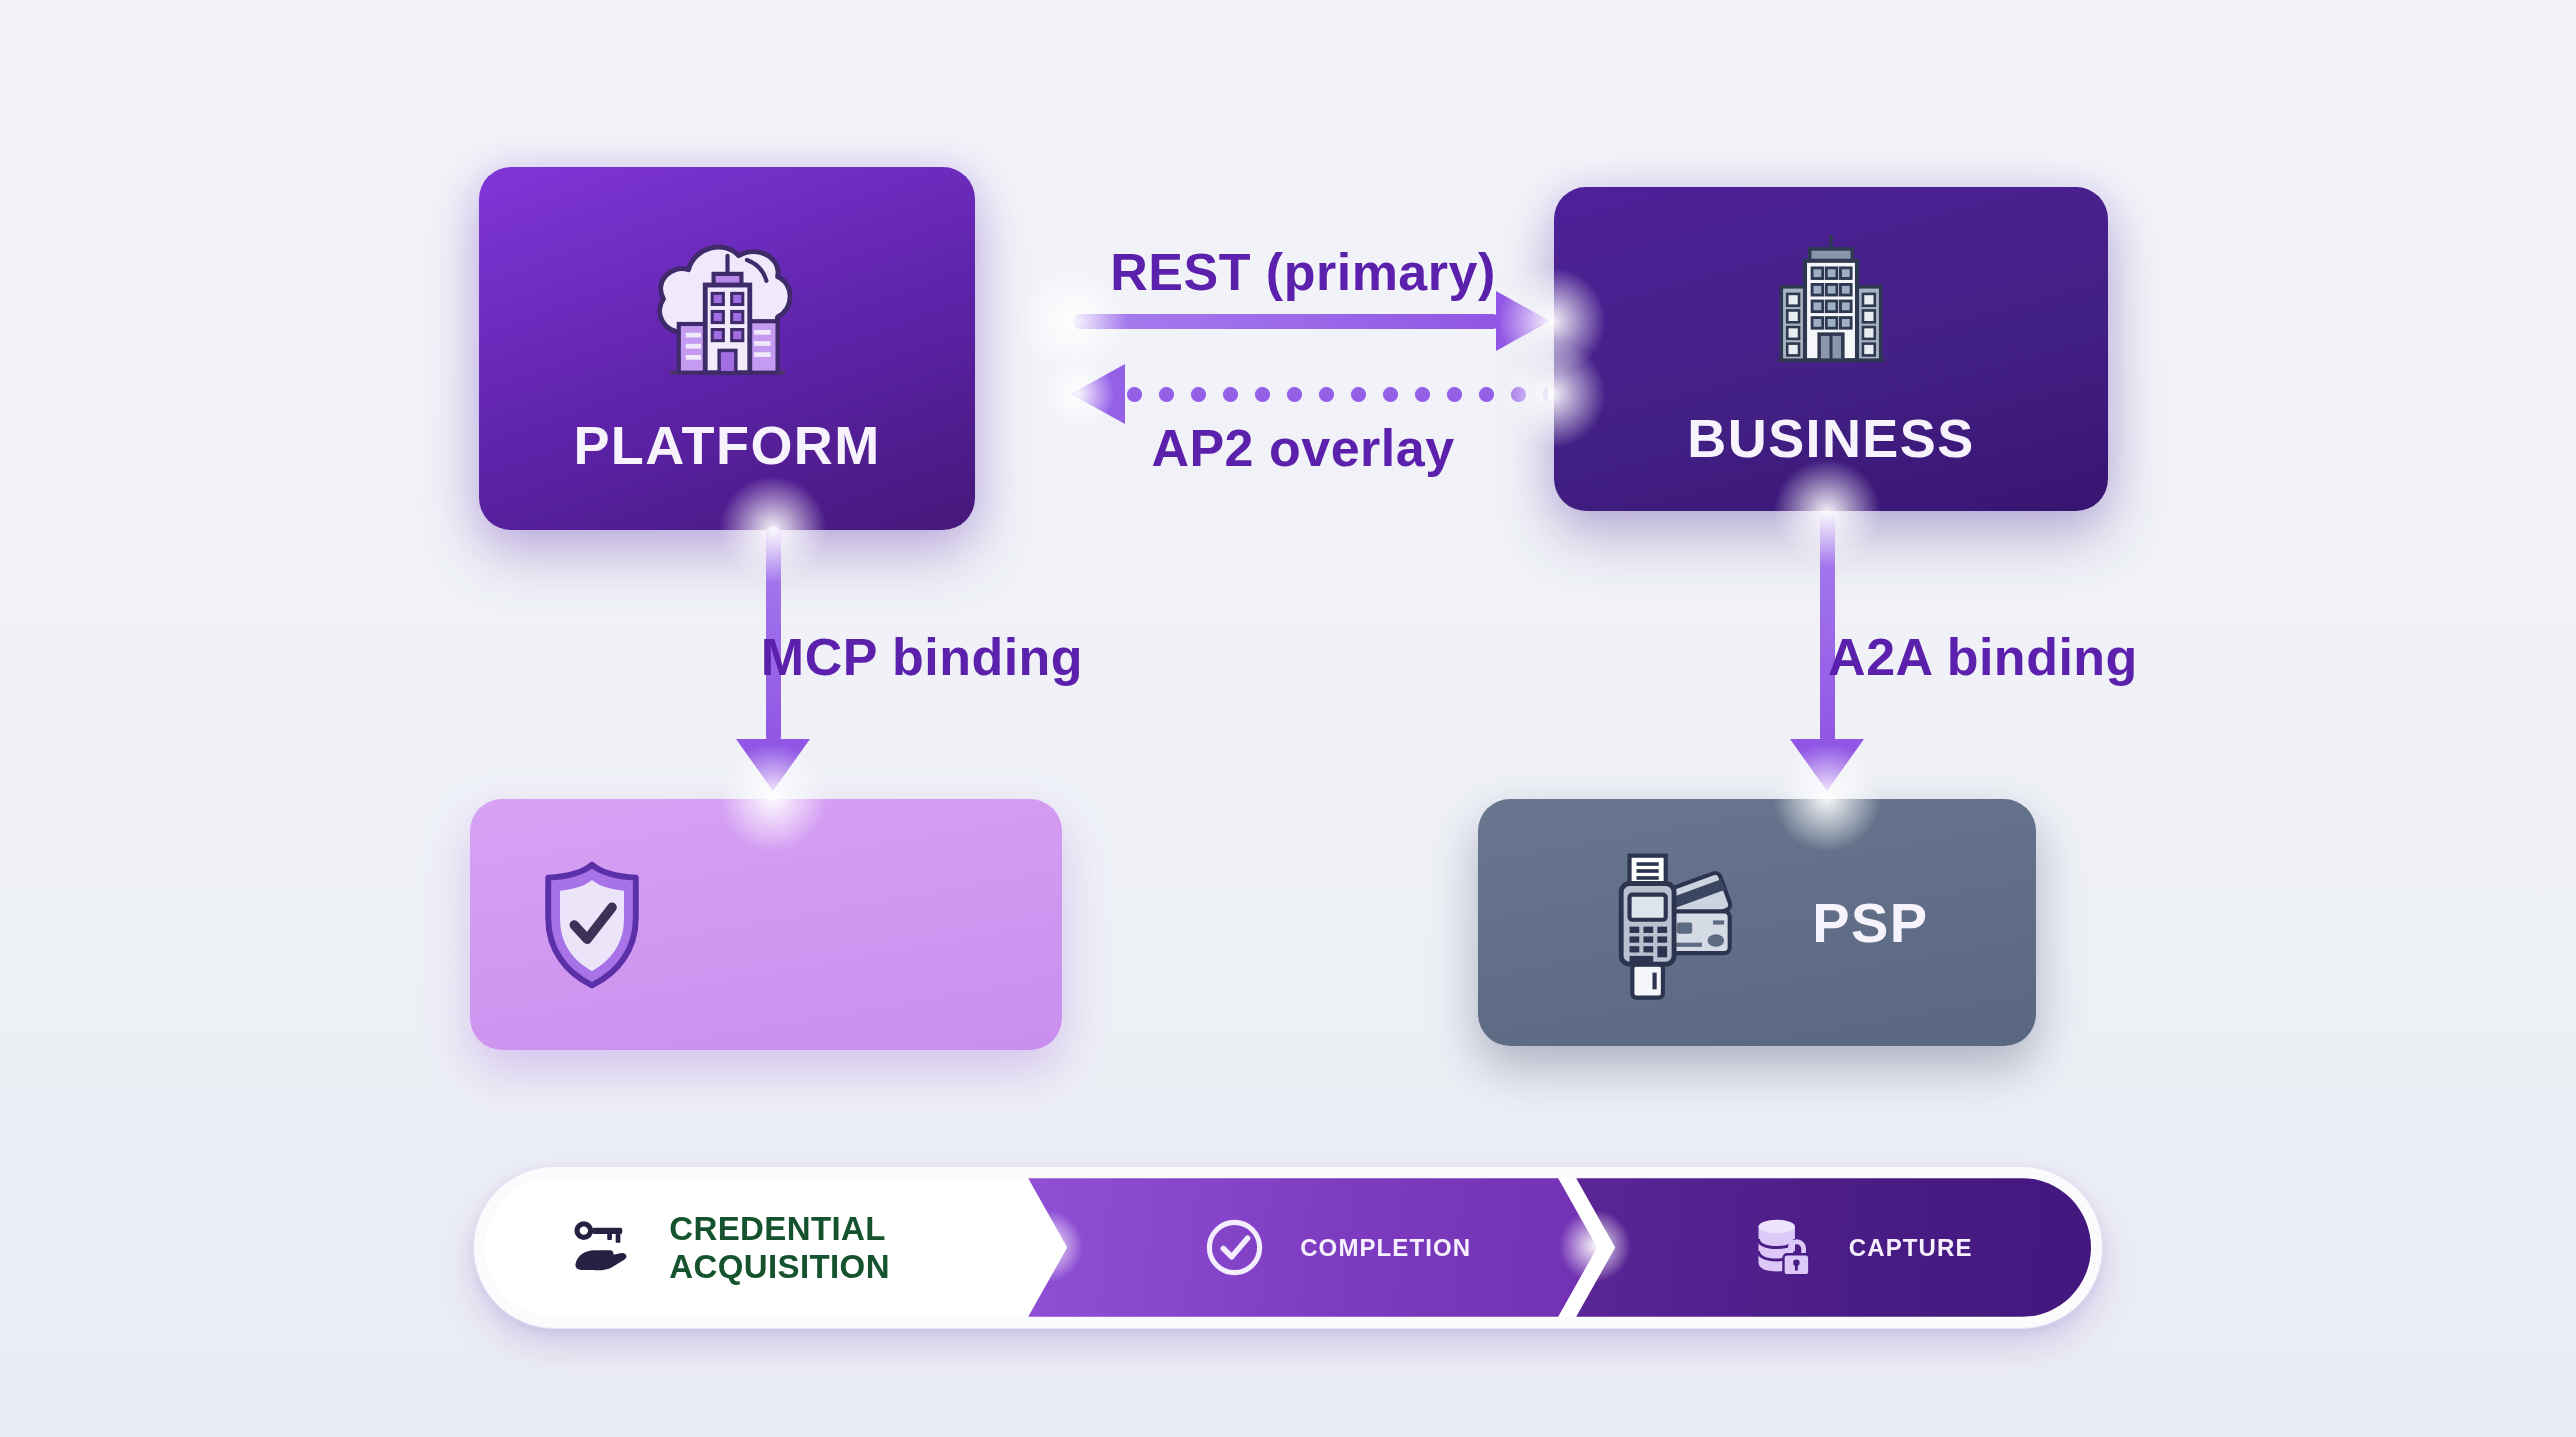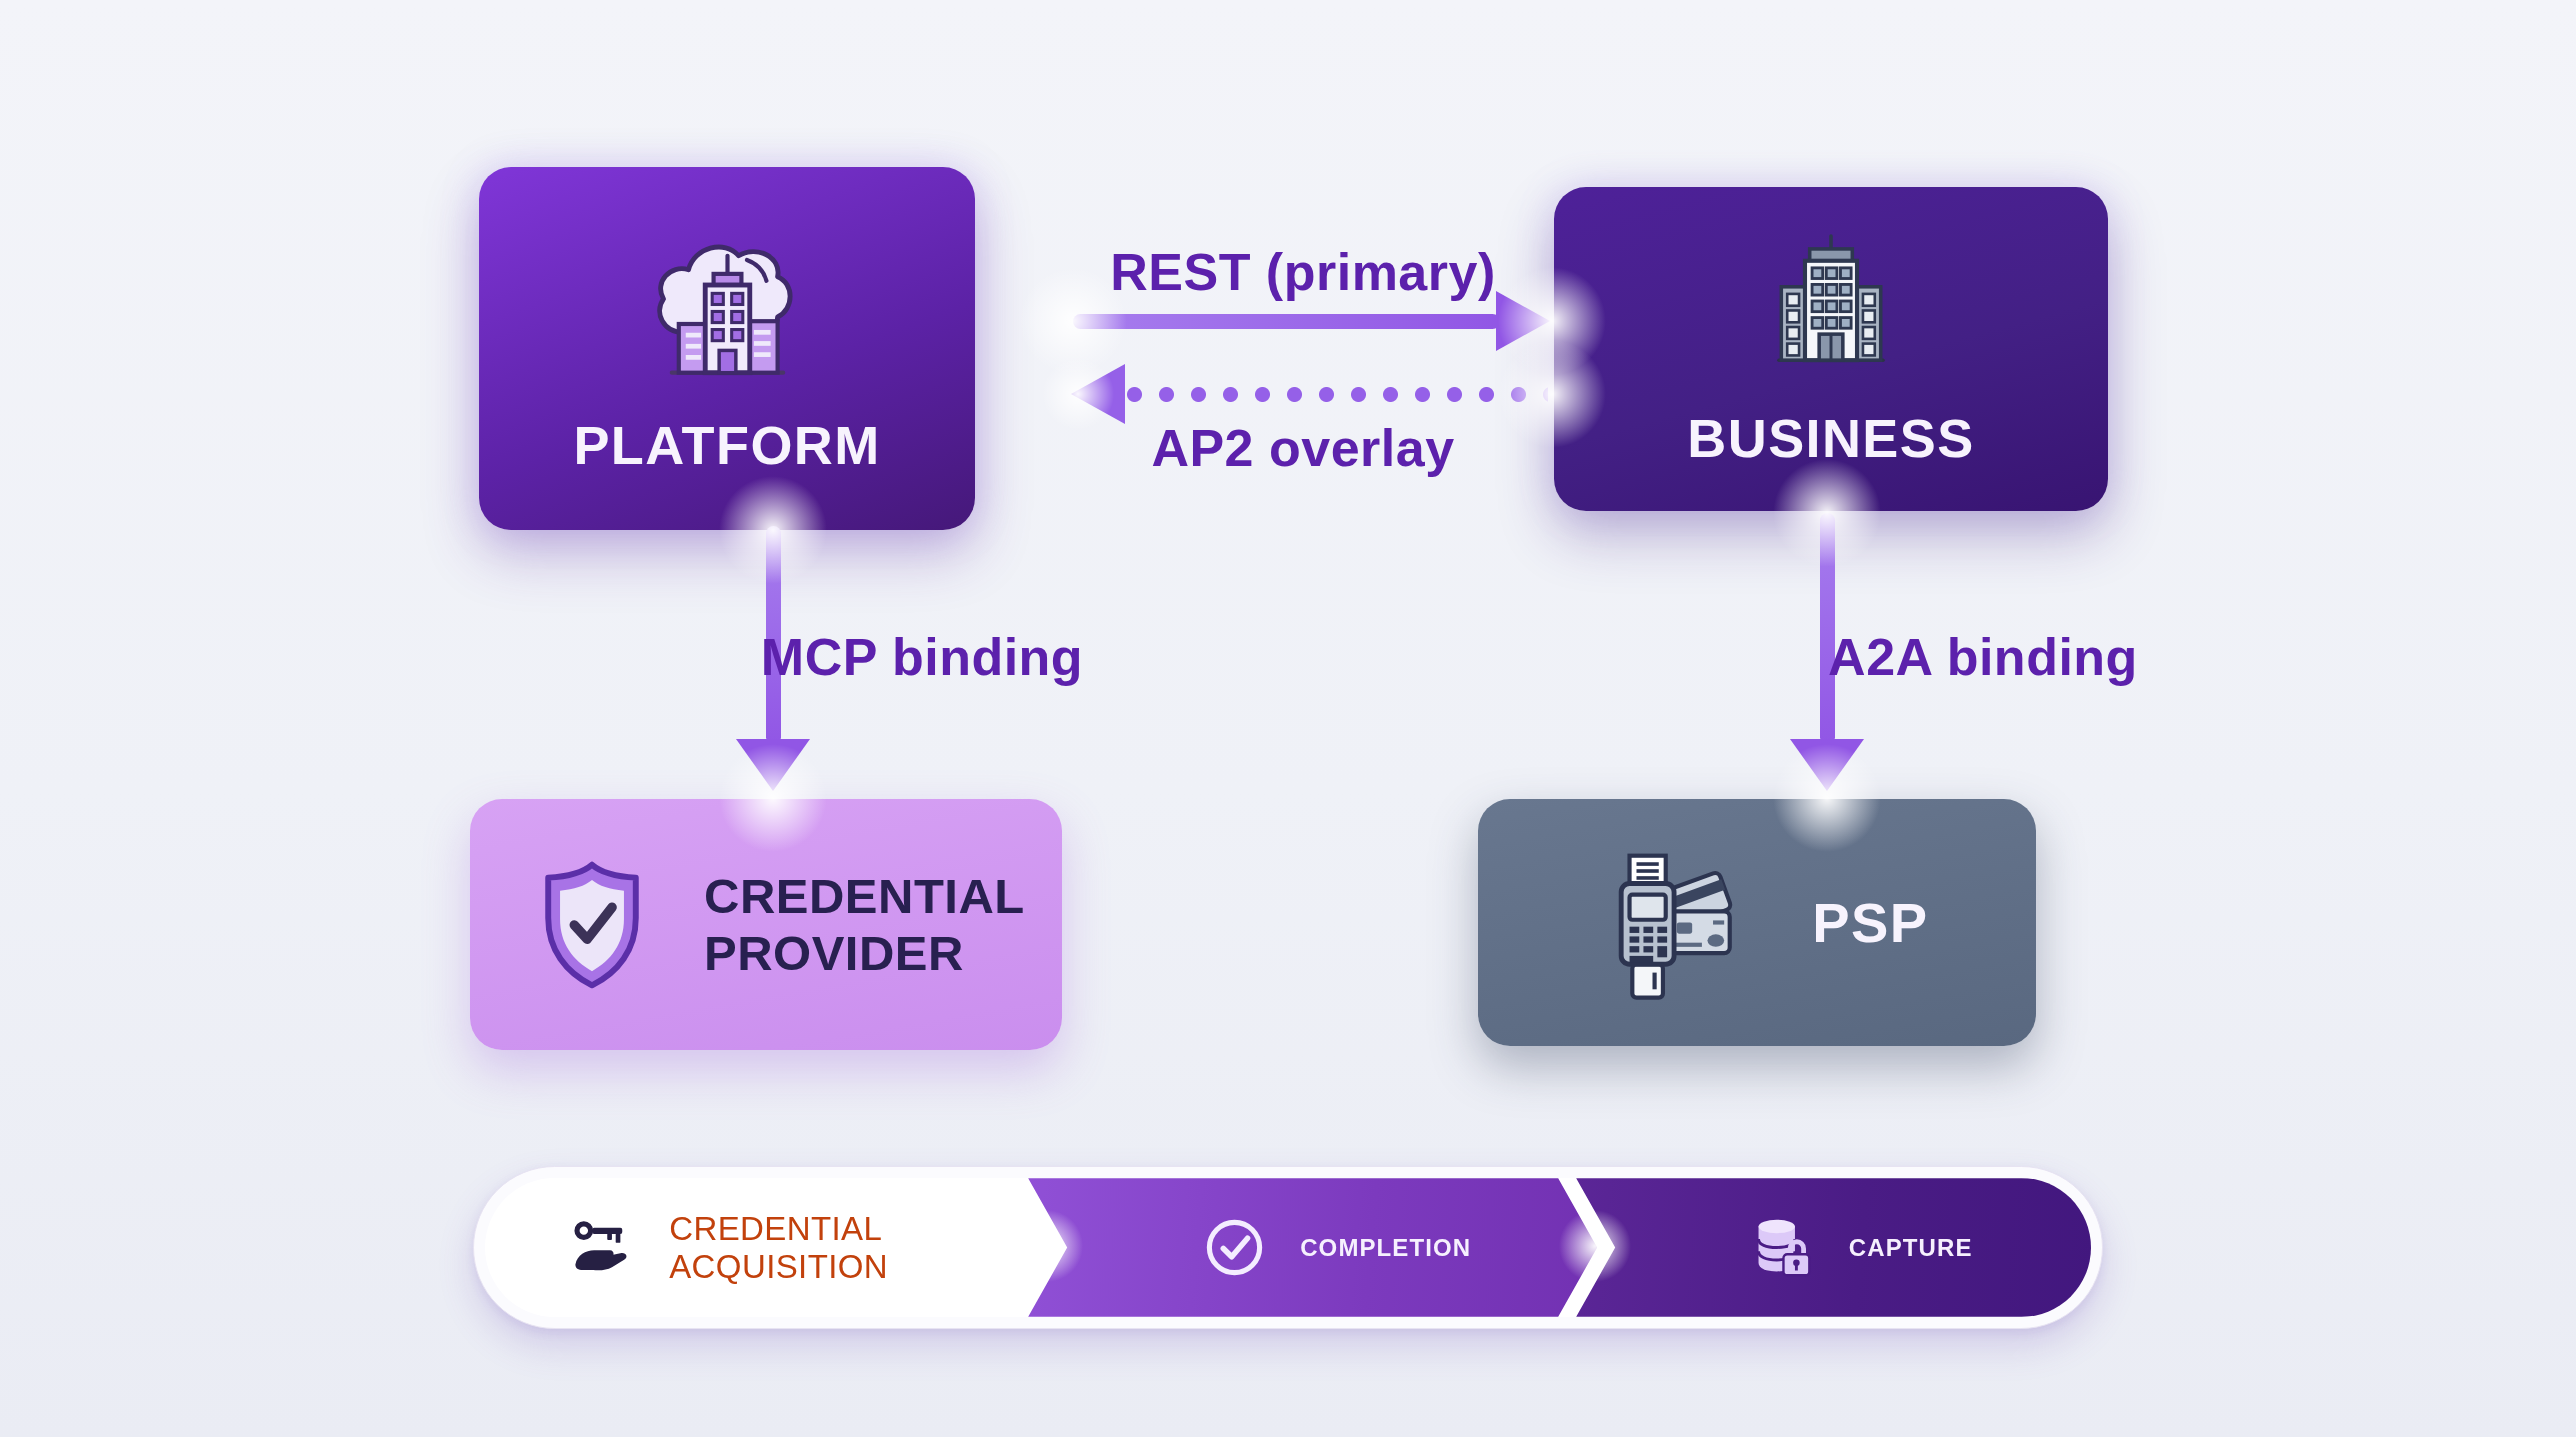--- a/index.html
+++ b/index.html
@@ -173,23 +173,23 @@
   }
   #seg-3 {
     left: 1091px; width: 516px;
     background: linear-gradient(95deg, #5b2697 0%, #4a1c85 55%, #42177e 100%);
     clip-path: polygon(0 0, 100% 0, 100% 100%, 0 100%, 39px 50%);
     justify-content: center;
     padding-left: 52px;
     gap: 32px;
   }
   .seg-label-dark {
-    color: #c2410c;
+    color: #14532d;
     font-size: 33px;
-    font-weight: 400;
+    font-weight: 700;
     line-height: 1.14;
     letter-spacing: 0.4px;
     width: 262px;
   }
   .seg-label-light {
     color: #f6f0fe;
     font-size: 24px;
     font-weight: 700;
     letter-spacing: 1.1px;
     white-space: nowrap;
@@ -261,21 +261,20 @@
     </svg>
     <div class="node-title">BUSINESS</div>
   </div>
 
   <div class="node" id="box-credential">
     <svg class="icon" width="142" height="142" viewBox="0 0 120 120">
       <path d="M60,9 C68,16 80,19 97,20 L97,54 C97,81 82,100 60,111 C38,100 23,81 23,54 L23,20 C40,19 52,16 60,9 Z" fill="#a873e6" stroke="#5b2fa8" stroke-width="5" stroke-linejoin="round"></path>
       <path d="M60,22 C66,27 75,30 87,31 L87,55 C87,76 76,90 60,99 C44,90 33,76 33,55 L33,31 C45,30 54,27 60,22 Z" fill="#ece5f9"></path>
       <path d="M45,60 L56,72 L77,45" fill="none" stroke="#3c3258" stroke-width="8" stroke-linecap="round" stroke-linejoin="round"></path>
     </svg>
-    <div id="credential-title">CREDENTIAL PROVIDER</div>
   </div>
 
   <div class="node" id="box-psp">
     <svg class="icon" width="167" height="167" viewBox="0 0 120 120">
       <g transform="rotate(-20 80 44)">
         <rect x="58" y="30" width="44" height="28" rx="4" fill="#ccd4e0" stroke="#2c3450" stroke-width="3"></rect>
         <rect x="58" y="36" width="44" height="8" fill="#3a455f"></rect>
       </g>
       <rect x="60" y="52" width="44" height="30" rx="4" fill="#d4dbe5" stroke="#2c3450" stroke-width="3"></rect>
       <rect x="66" y="60" width="11" height="8" rx="1.5" fill="#5c6a82"></rect>

